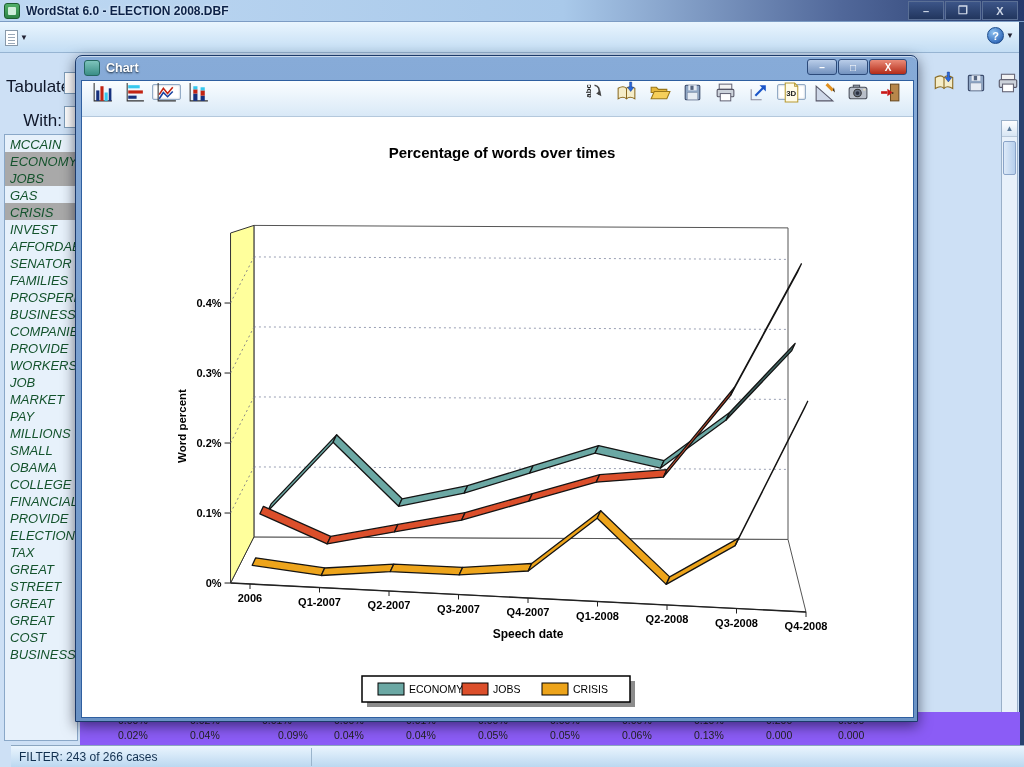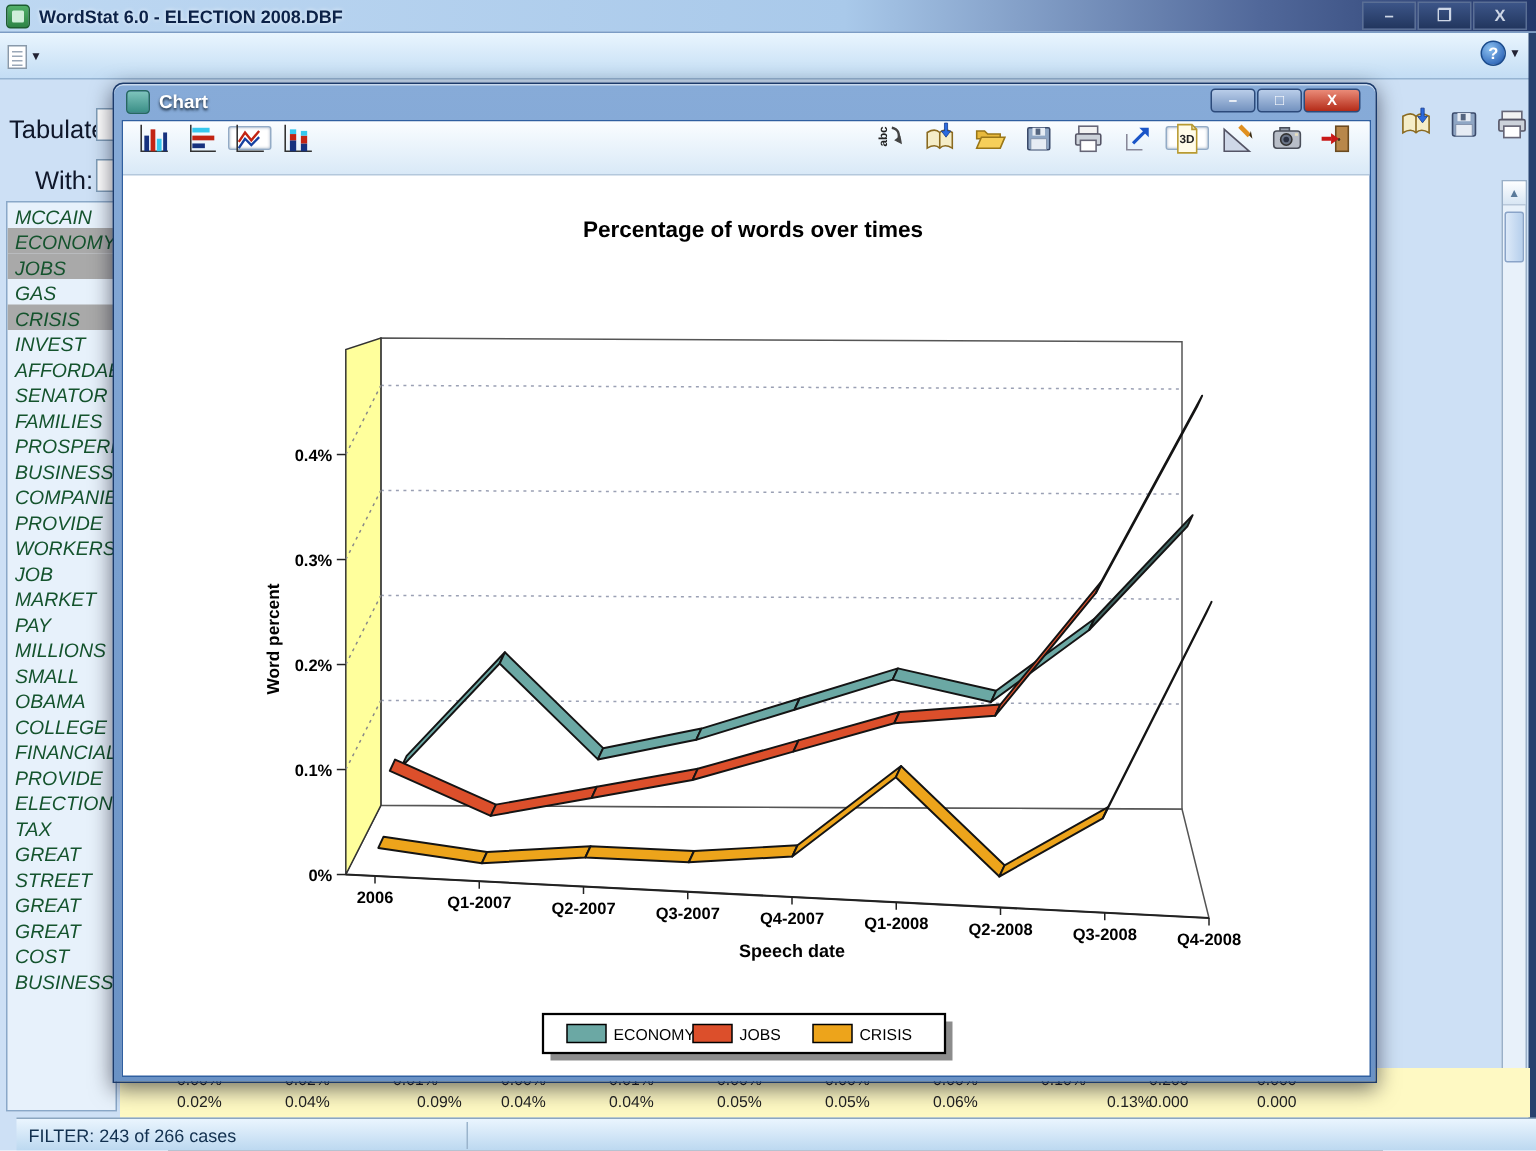--- a/index.html
+++ b/index.html
@@ -63,21 +63,21 @@
   .sb-arrow { position:absolute; left:0; width:15px; height:16px; text-align:center;
     font-size:8px; color:#5a7a9a; line-height:16px; background:linear-gradient(#fdfeff,#d8e6f4); }
   #sb-up { top:0; border-bottom:1px solid #b8c8da; }
   #sb-down { bottom:0; border-top:1px solid #b8c8da; }
   #sb-thumb { position:absolute; left:1px; top:20px; width:13px; height:34px;
     background:linear-gradient(90deg,#dce9f8,#b6cfec); border:1px solid #8aa4c8; border-radius:2px; }
   #right-edge { left:1019px; top:22px; width:5px; height:740px; background:#28426e; }
   #bottom-strip { left:112px; top:761px; width:810px; height:6px; background:#23232c; }
 
   
-  #bg-table { left:80px; top:712px; width:940px; height:33px; background:#fef9c3; }
+  #bg-table { left:80px; top:712px; width:940px; height:33px; background:#8b5cf6; }
   .bgt-cell { position:absolute; font-size:10.5px; color:#222; }
 
   
   #statusbar { left:0; top:745px; width:1024px; height:22px;
     background:linear-gradient(#eaf5fe,#bcd8f0); border-top:1px solid #8ba6c0; z-index:20;margin-left:11px; }
   #status-text { left:8px; top:4px; font-size:12px; color:#12304f; }
   #status-divider { left:300px; top:2px; width:1px; height:18px; background:#9ab4cc; }
 
   
   #chart-dialog { left:75px; top:55px; width:843px; height:667px; z-index:5;
@@ -217,21 +217,21 @@
     <span class="bgt-cell" style="left: 686px; top: 2px;">0.200</span>
     <span class="bgt-cell" style="left: 758px; top: 2px;">0.000</span>
     <span class="bgt-cell" style="left: 38px; top: 17px;">0.02%</span>
     <span class="bgt-cell" style="left: 110px; top: 17px;">0.04%</span>
     <span class="bgt-cell" style="left: 178px; top: 17px; margin-left: 20px;">0.09%</span>
     <span class="bgt-cell" style="left: 254px; top: 17px;">0.04%</span>
     <span class="bgt-cell" style="left: 326px; top: 17px;">0.04%</span>
     <span class="bgt-cell" style="left: 398px; top: 17px;">0.05%</span>
     <span class="bgt-cell" style="left: 470px; top: 17px;">0.05%</span>
     <span class="bgt-cell" style="left: 542px; top: 17px;">0.06%</span>
-    <span class="bgt-cell" style="left: 614px; top: 17px; margin-left: 44px;">0.13%</span>
+    <span class="bgt-cell" style="left: 614px; top: 17px;">0.13%</span>
     <span class="bgt-cell" style="left: 686px; top: 17px;">0.000</span>
     <span class="bgt-cell" style="left: 758px; top: 17px;">0.000</span>
   </div>
 <div id="bottom-strip" class="abs"></div>
 
 <div id="statusbar" class="abs">
   <span id="status-text" class="abs">FILTER: 243 of 266 cases</span>
   <div id="status-divider" class="abs"></div>
 </div>
 

